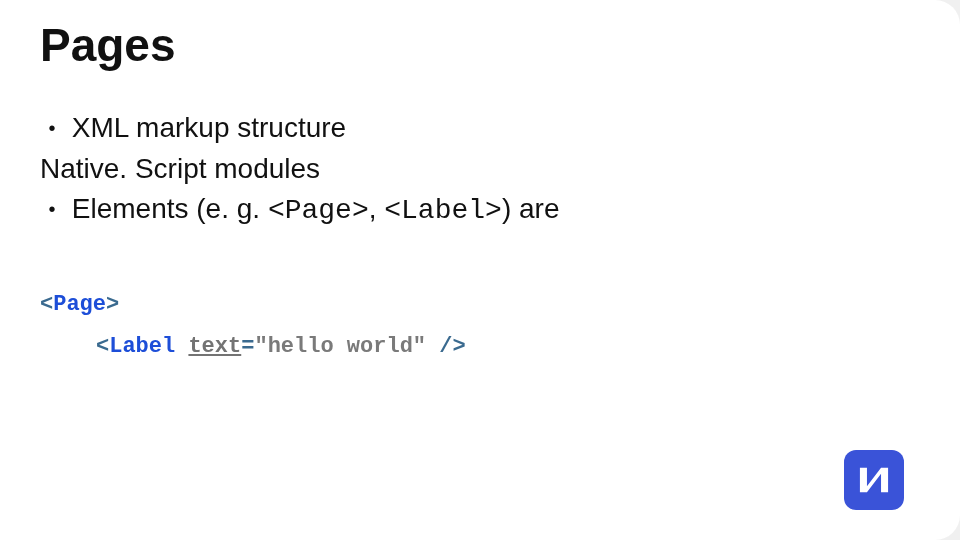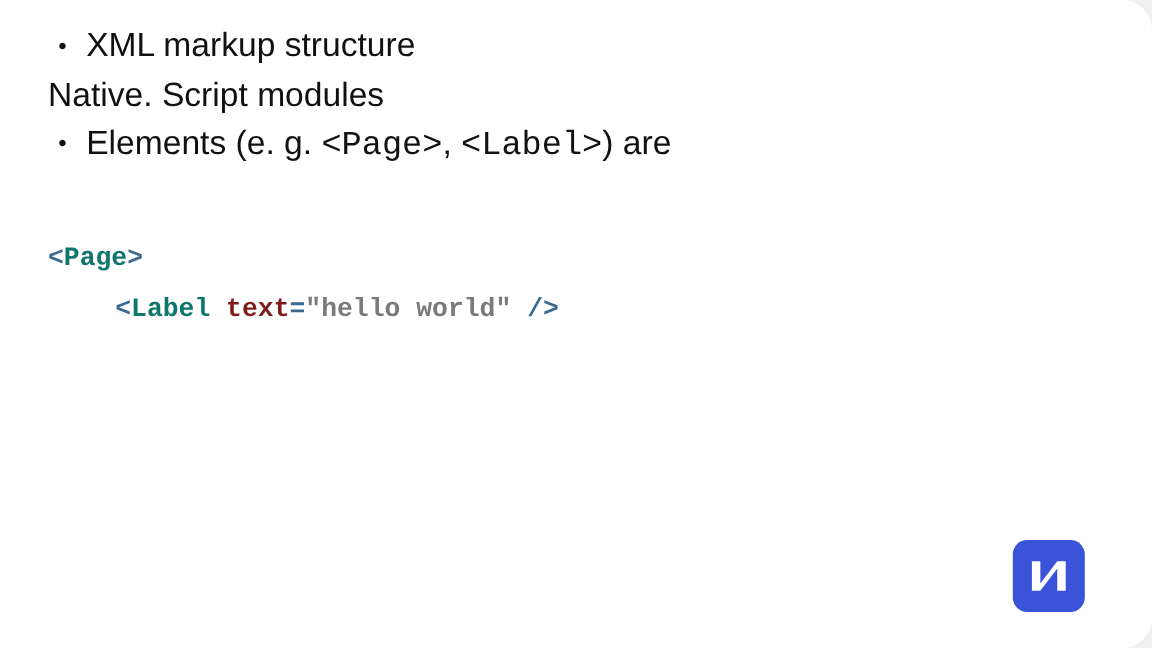--- a/index.html
+++ b/index.html
@@ -53,22 +53,22 @@
   }
   .code {
     margin-top: 52px;
     font-family: Consolas, "Courier New", monospace;
     font-size: 22px;
     font-weight: 600;
     line-height: 1.9;
   }
   .code .indent { padding-left: 56px; }
   .br   { color: #3a6a8f; }   
-  .tag  { color: #0f766e; }   
-  .attr { color: #7f1d1d; }   
+  .tag  { color: #1d4ed8; }   
+  .attr { color: #737373; text-decoration: underline; }   
   .eq   { color: #3a6a8f; }
   .str  { color: #7a7a7a; }   
   .logo {
     position: absolute;
     right: 56px;
     bottom: 30px;
     width: 60px;
     height: 60px;
     background: #3a53d8;
     border-radius: 12px;
@@ -77,20 +77,21 @@
     justify-content: center;
   }
   .logo svg { width: 44px; height: 44px; }
 </style>
 </head>
 <body>
 
 <div class="slide">
   <div class="right-fade"></div>
 
+  <h1 class="title">Pages</h1>
 
   <div class="bullets">
     <div class="row">
       <span class="dot">•</span>
       <span>XML markup structure</span>
     </div>
     <div class="row">
       <span>Native. Script modules</span>
     </div>
     <div class="row">

